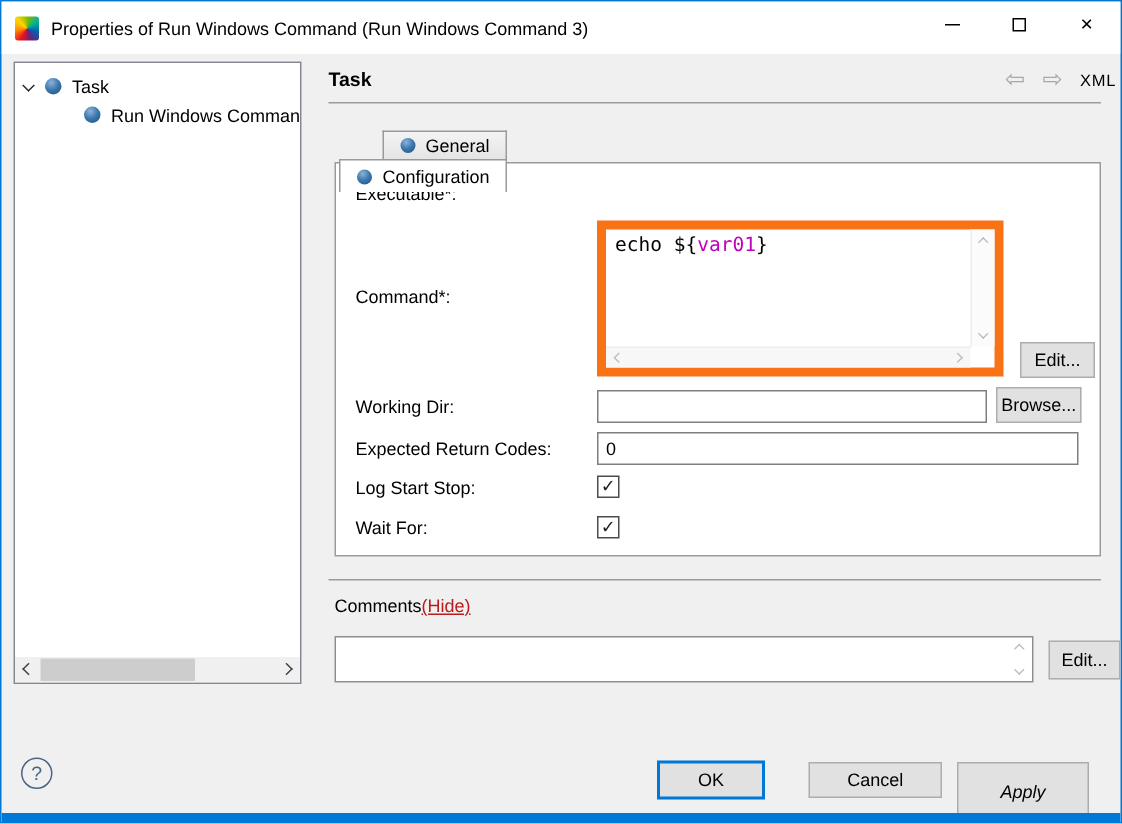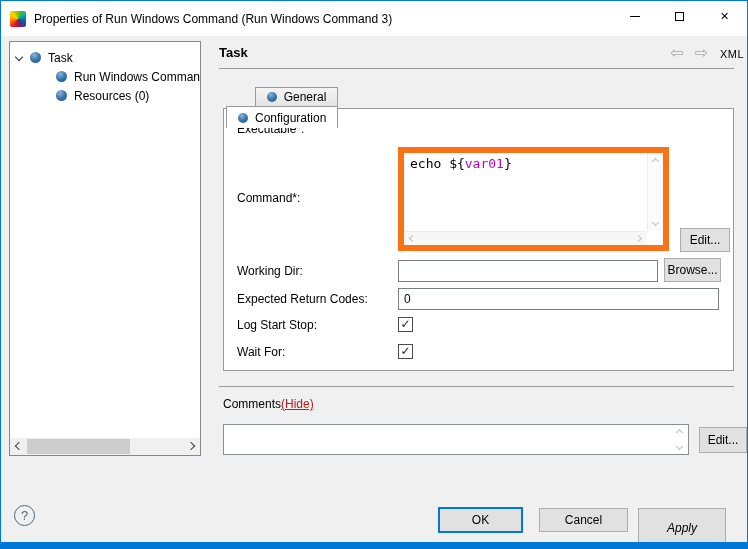--- a/index.html
+++ b/index.html
@@ -81,21 +81,21 @@
   
   .comments-label { position:absolute; left:222px; top:396px; }
   .hide-link { position:absolute; left:280px; top:396px; color:#b91c1c; text-decoration:underline; cursor:pointer; }
   .comments-box { position:absolute; left:222px; top:423px; width:466px; height:31px; background:#fff; border:1px solid #898e93; }
   .comments-box .lchev.up { left:auto; right:6px; top:5px; }
   .comments-box .lchev.down { left:auto; right:6px; bottom:5px; }
 
   
   .help-circle { position:absolute; left:13px; top:504px; width:21px; height:21px; border-radius:50%;
     border:1.5px solid #4a6584; color:#4a6584; display:flex; align-items:center; justify-content:center; font-size:13px; }
-  .btn-ok { left:437px; top:506px; width:85px; height:26px; border:2px solid #0078d7; }
+  .btn-ok { left:437px; top:506px; width:72px; height:26px; border:2px solid #0078d7; }
   .btn-cancel { left:538px; top:507px; width:89px; height:24px; }
   .btn-apply { left:637px; top:507px; width:88px; height:40px;font-style:italic; }
 </style>
 </head>
 <body>
 
 <div class="window">
 
   <div class="titlebar">
     <div class="app-icon"></div>
@@ -116,24 +116,20 @@
   <div class="tree-panel">
     <div class="tree-row" style="left:0; top:6px;">
       <span class="chev-down"></span>
       <span class="sphere"></span>
       <span>Task</span>
     </div>
     <div class="tree-row" style="left:46px; top:25px;">
       <span class="sphere"></span>
       <span>Run Windows Command</span>
     </div>
-    <div class="tree-row" style="left:46px; top:44px;">
-      <span class="sphere"></span>
-      <span>Resources (0)</span>
-    </div>
     <div class="tree-hscroll">
       <span class="sarrow left"></span>
       <span class="thumb"></span>
       <span class="sarrow right"></span>
     </div>
   </div>
 
   <div class="panel-title">Task</div>
   <div class="nav-arrow nav-back">⇦</div>
   <div class="nav-arrow nav-fwd">⇨</div>

